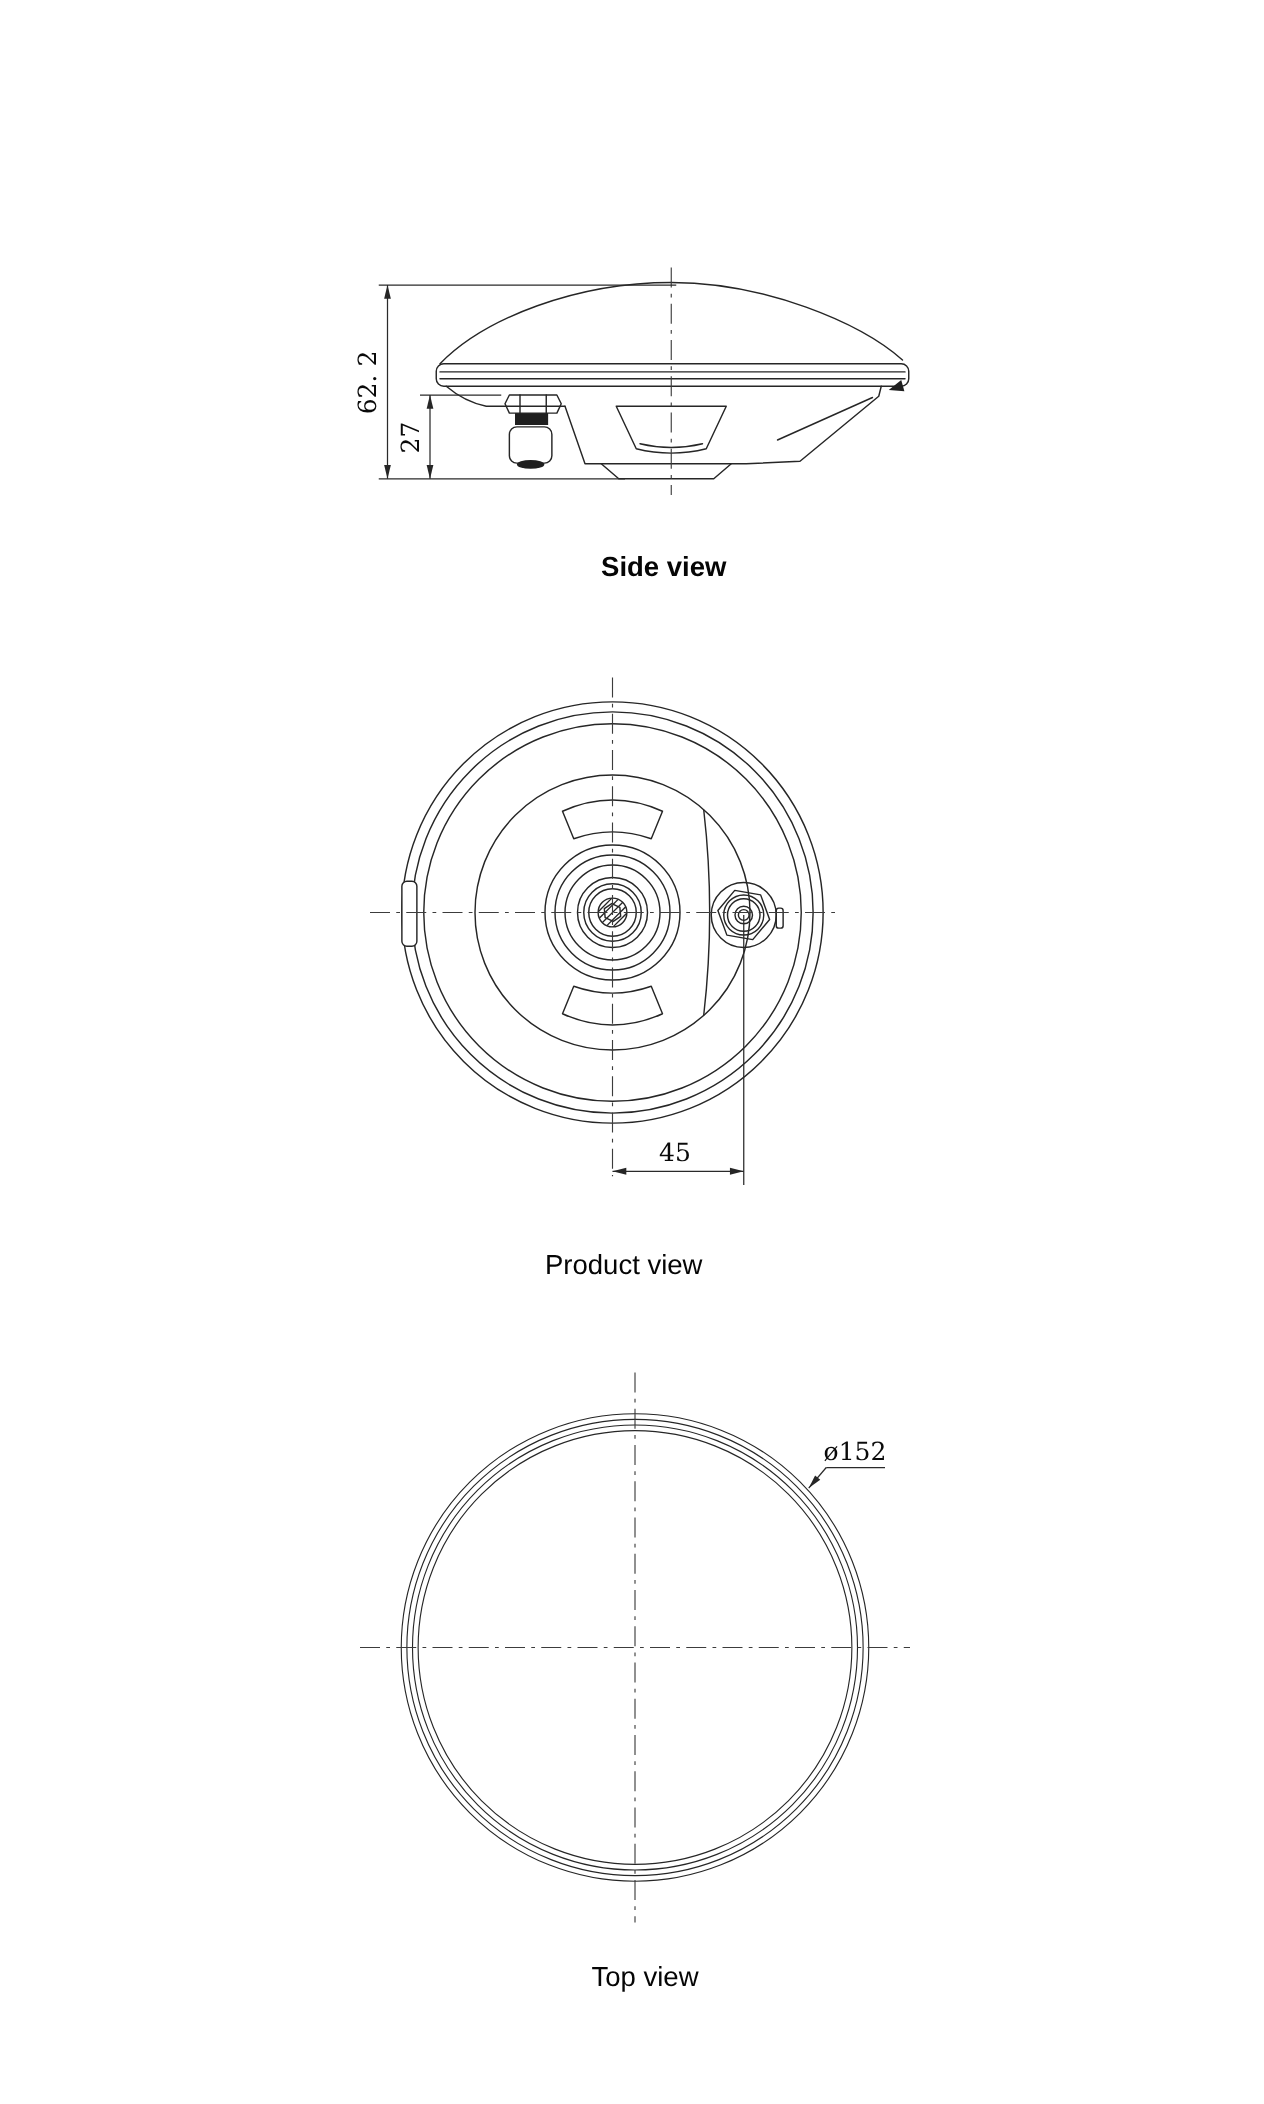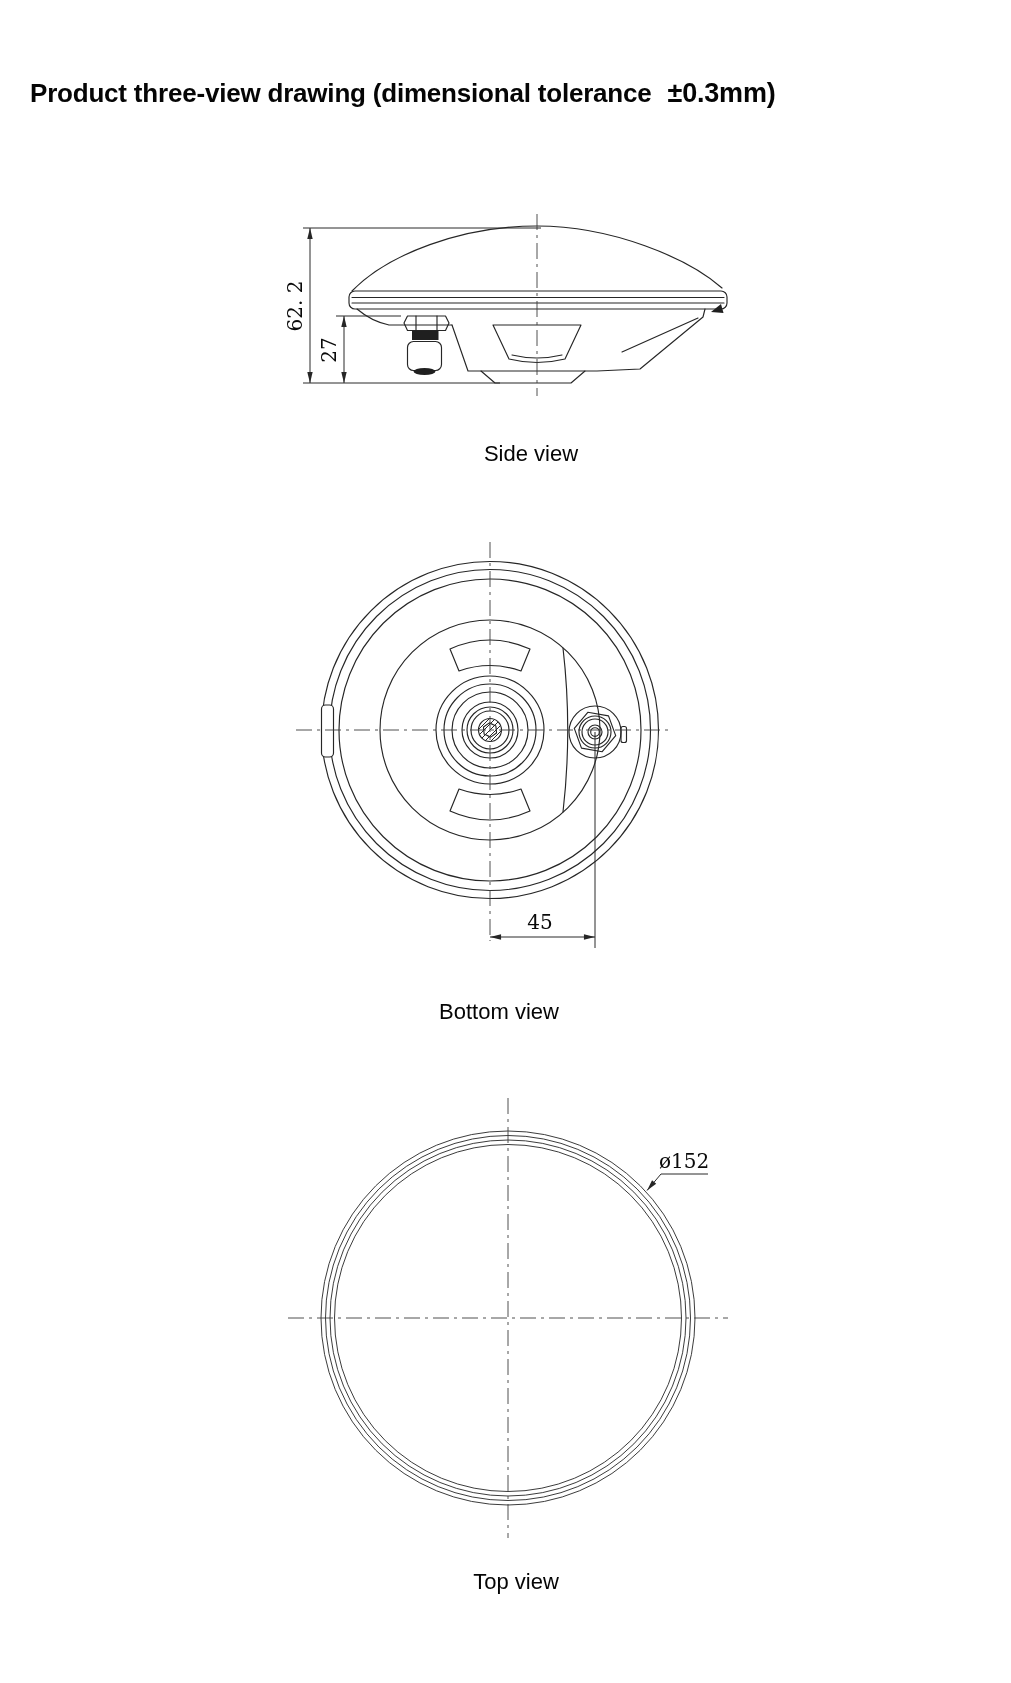--- a/index.html
+++ b/index.html
@@ -23,23 +23,20 @@
   .dim{stroke:#2a2a2a;fill:none;stroke-width:1;}
   .dimtxt{
     font-family:"DejaVu Serif", serif;font-size:20px;fill:#0a0a0a;stroke:none;
   }
 </style>
 </head>
 <body>
 
 <div class="page">
 
-  <div class="title">
-    <span>Product three-view drawing (dimensional tolerance</span><span class="tol">±0.3mm)</span>
-  </div>
 
   <svg style="left:250px;top:175px;" width="500" height="280" viewBox="250 175 500 280">
     <defs>
       <marker id="arrS" viewBox="0 0 12 8" refX="11" refY="4" markerWidth="13" markerHeight="8.7" orient="auto-start-reverse">
         <path d="M0.8 1.5 L11 4 L0.8 6.5 Z" fill="#262626"></path>
       </marker>
     </defs>
 
     <g class="ln">
       <path d="M352 291 C388 254 462 226 537 226 C612 226 688 258 722 288"></path>
@@ -73,21 +70,21 @@
       <line x1="303" y1="228" x2="541" y2="228"></line>
       <line x1="303" y1="383" x2="500" y2="383"></line>
       <line x1="336" y1="316" x2="401" y2="316"></line>
       <line x1="310" y1="228" x2="310" y2="383" marker-start="url(#arrS)" marker-end="url(#arrS)"></line>
       <line x1="344" y1="316" x2="344" y2="383" marker-start="url(#arrS)" marker-end="url(#arrS)"></line>
     </g>
     <text class="dimtxt" x="296" y="306" text-anchor="middle" dominant-baseline="middle" transform="rotate(-90 296 306)">62. 2</text>
     <text class="dimtxt" x="330" y="350" text-anchor="middle" dominant-baseline="middle" transform="rotate(-90 330 350)">27</text>
   </svg>
 
-  <div class="view-label" style="left:411px;top:441px;">Side view</div>
+  <div class="view-label" style="left:411px;top:441px;font-weight:bold;">Side view</div>
 
   <svg style="left:275px;top:485px;" width="440" height="480" viewBox="275 485 440 480">
     <defs>
       <marker id="arrB" viewBox="0 0 12 8" refX="11" refY="4" markerWidth="13" markerHeight="8.7" orient="auto-start-reverse">
         <path d="M0.8 1.5 L11 4 L0.8 6.5 Z" fill="#262626"></path>
       </marker>
       <clipPath id="screwClip">
           <circle cx="490" cy="730" r="11.5"></circle>
         </clipPath>
     </defs>
@@ -139,21 +136,21 @@
     <line class="cl" x1="296" y1="730" x2="672" y2="730"></line>
     <line class="cl" x1="490" y1="542" x2="490" y2="941"></line>
 
     <g class="dim">
       <line x1="595" y1="732" x2="595" y2="948"></line>
       <line x1="490" y1="937" x2="595" y2="937" marker-start="url(#arrB)" marker-end="url(#arrB)"></line>
     </g>
     <text class="dimtxt" x="540" y="929" text-anchor="middle">45</text>
   </svg>
 
-  <div class="view-label" style="left:379px;top:999px;">Bottom view</div>
+  <div class="view-label" style="left:379px;top:999px;">Product view</div>
 
   <svg style="left:268px;top:1078px;" width="475" height="480" viewBox="268 1078 475 480">
     <defs>
       <marker id="arrT" viewBox="0 0 12 8" refX="11" refY="4" markerWidth="13" markerHeight="8.7" orient="auto-start-reverse">
         <path d="M0.8 1.5 L11 4 L0.8 6.5 Z" fill="#262626"></path>
       </marker>
     </defs>
 
     <g class="ln-thin">
       <circle cx="508" cy="1318" r="187"></circle>

